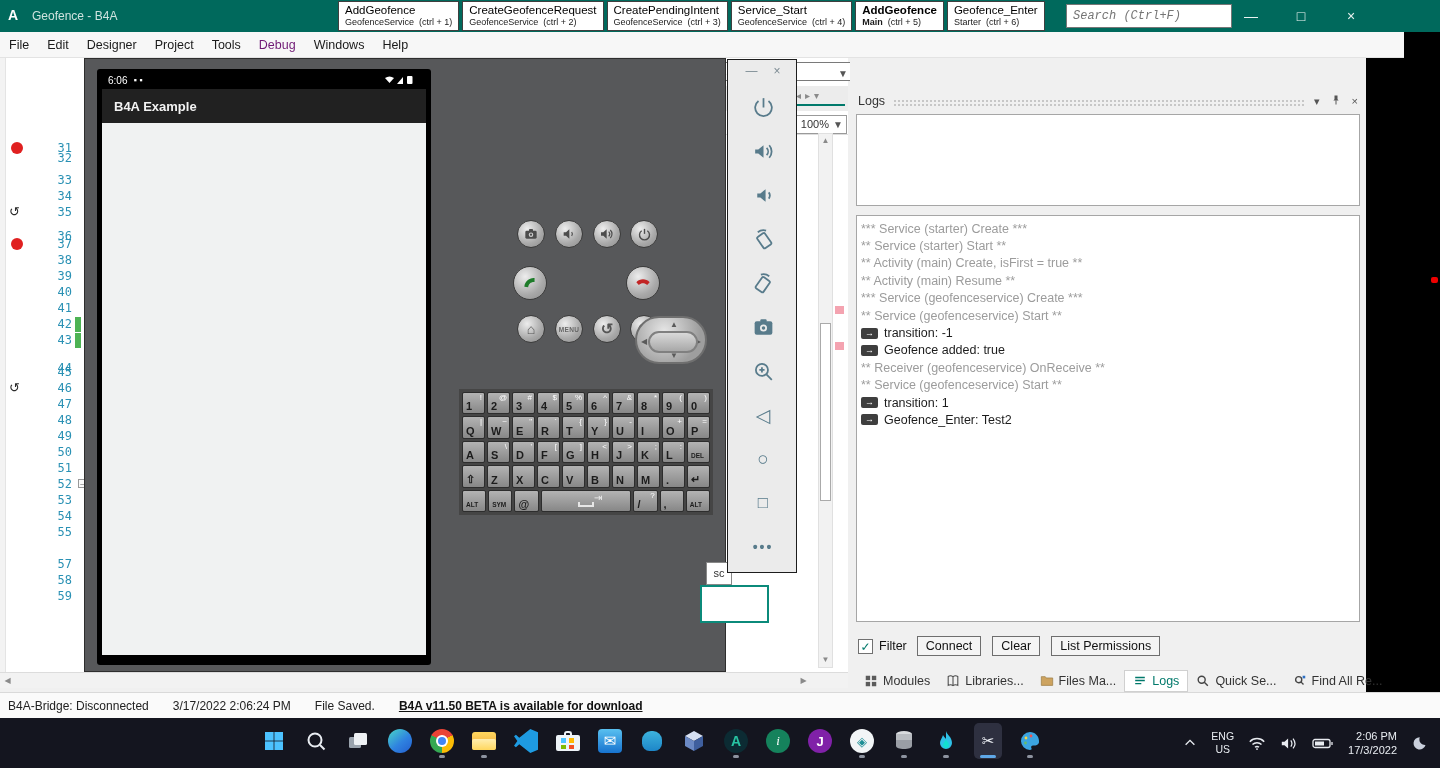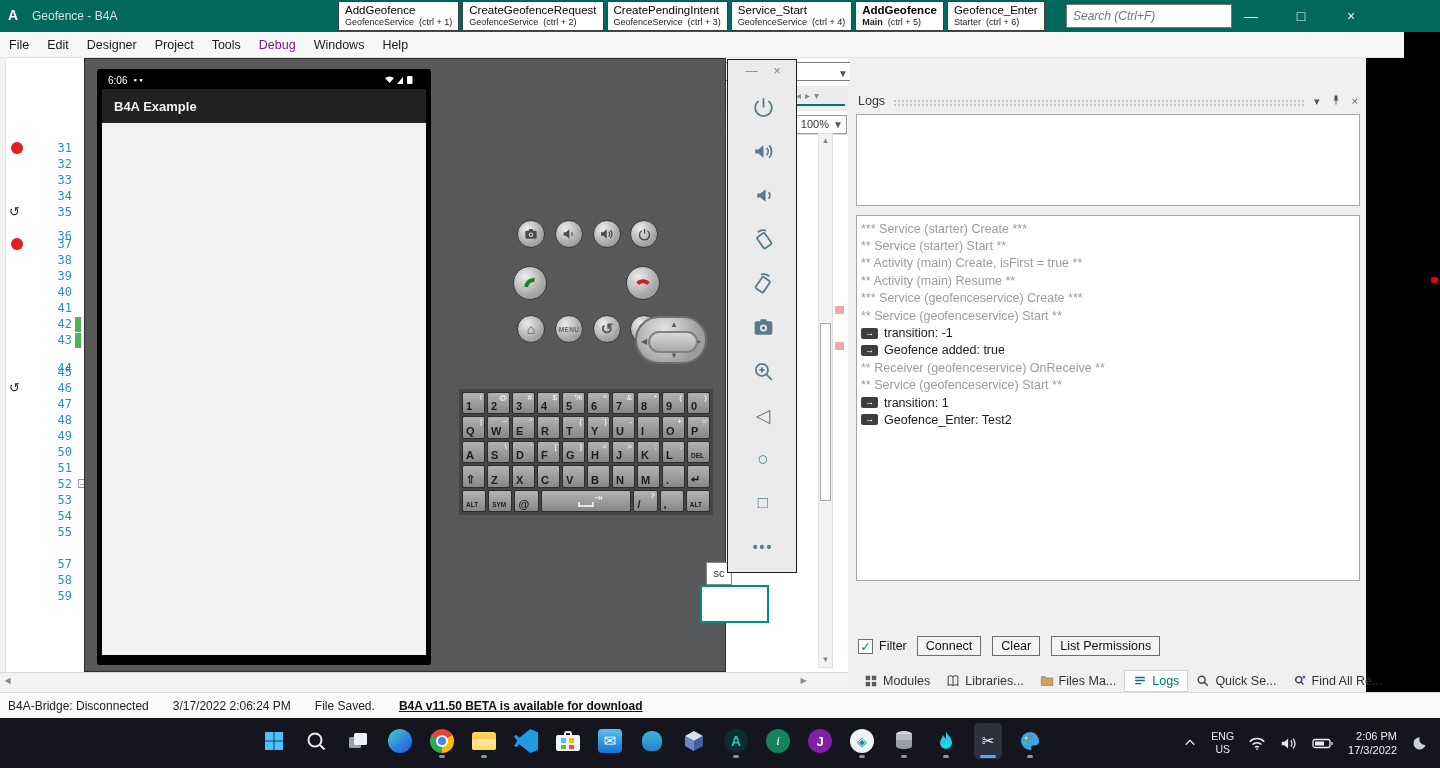--- a/index.html
+++ b/index.html
@@ -15,21 +15,21 @@
   #quicknav{left:338px;top:1px;height:30px;display:flex;gap:3px}
   .qbtn{background:#fff;border:1px solid #3f3f3f;padding:2px 6px 1px 6px;height:30px;
         white-space:nowrap;cursor:default}
   .qbtn .qt{font-size:11.5px;color:#000}
   .qbtn .qs{font-size:9px;color:#1a1a1a;margin-top:1px}
   .qbtn.bold .qt{font-weight:bold}
   .qbtn.bold .qs b{font-weight:bold}
   #searchbox{left:1066px;top:4px;width:166px;height:24px;background:#fff;border:1px solid #767676;
              display:flex;align-items:center}
   #searchbox input{flex:1;border:none;outline:none;font-style:italic;font-size:12px;color:#ef4444;
-                   padding:0 6px;font-family:Liberation Sans, sans-serif;background:transparent}
+                   padding:0 6px;font-family:Liberation Mono, monospace;background:transparent}
   #winctrl{left:1226px;top:0;height:32px;display:flex}
   .wbtn{width:50px;height:32px;text-align:center;line-height:32px;color:#eaf3f1;font-size:14px}
 
   
   #menubar{left:0;top:32px;width:1404px;height:26px;background:#f7f7f7;display:flex;align-items:center;
            border-bottom:1px solid #e3e3e3}
   .menu-item{padding:5px 9px;font-size:12.5px;color:#1a1a1a}
   .menu-item.disabled{color:#701a75}
 
   
@@ -120,21 +120,21 @@
 
   
   #logs-grip{left:856px;top:63px;width:14px;height:12px;color:#9a9a9a;font-size:10px}
   #logs-panel{left:850px;top:58px;width:516px;height:634px;background:#f0f0f0}
   #logs-header{position:absolute;left:8px;top:33px;width:500px;height:20px;display:flex;align-items:center}
   #logs-title{font-size:12.5px;color:#333;margin-right:8px}
   #logs-dots{flex:1;height:8px;margin-top:3px;
     background:radial-gradient(#c7c7c7 1px,transparent 1.1px);background-size:4px 4px}
   .hdr-ic{margin-left:10px;color:#555;font-size:11px}
   #log-empty{position:absolute;left:6px;top:56px;width:504px;height:92px;background:#fff;border:1px solid #a6a6a6}
-  #log-list{position:absolute;left:6px;top:157px;width:504px;height:366px;background:#fff;
+  #log-list{position:absolute;left:6px;top:157px;width:504px;height:407px;background:#fff;
             border:1px solid #a6a6a6;padding:4px 0 0 4px;overflow:hidden}
   .log-line{display:flex;align-items:center;gap:6px;height:17.4px;font-size:12.5px;color:#9c9c9c}
   .log-line.tag{color:#1c1c1c}
   .tag-ic{display:inline-block;width:17px;height:11px;background:#3e3e3e;border-radius:2px;color:#fff;
           font-size:9px;line-height:11px;text-align:center;flex:0 0 auto}
   #filter-row{position:absolute;left:8px;top:578px;display:flex;align-items:center;gap:10px}
   #filter-check{width:15px;height:15px;background:#fff;border:1px solid #707070;color:#00796b;
                 font-size:12px;line-height:14px;text-align:center}
   #filter-label{font-size:12.5px;color:#111;margin-left:-4px}
   .log-btn{background:#f4f4f4;border:1px solid #6e6e6e;font-size:12.5px;color:#111;padding:2px 8px;
@@ -273,21 +273,21 @@
   <div class="abs" id="subrow">
     <span style="color:#7a3cc4;font-size:12px">◈</span>
     <span id="sub-label">AddGeofence</span>
   </div>
   <div class="abs" id="gutter">
     <div class="abs" id="gutter-strip"></div>
   <div class="ln-row" style="top: 82px;">
         <span class="bp"></span>
         <span class="ln-num">31</span>
       </div>
-      <div class="ln-row" style="top: 98px; text-align: center;">
+      <div class="ln-row" style="top: 92px; text-align: center;">
         <span class="ln-num">32</span>
       </div>
       <div class="ln-row" style="top: 114px;">
         <span class="ln-num">33</span>
       </div>
       <div class="ln-row" style="top: 130px;">
         <span class="ln-num">34</span>
       </div>
       <div class="ln-row" style="top: 146px;">
         <span class="bm">↺</span>

